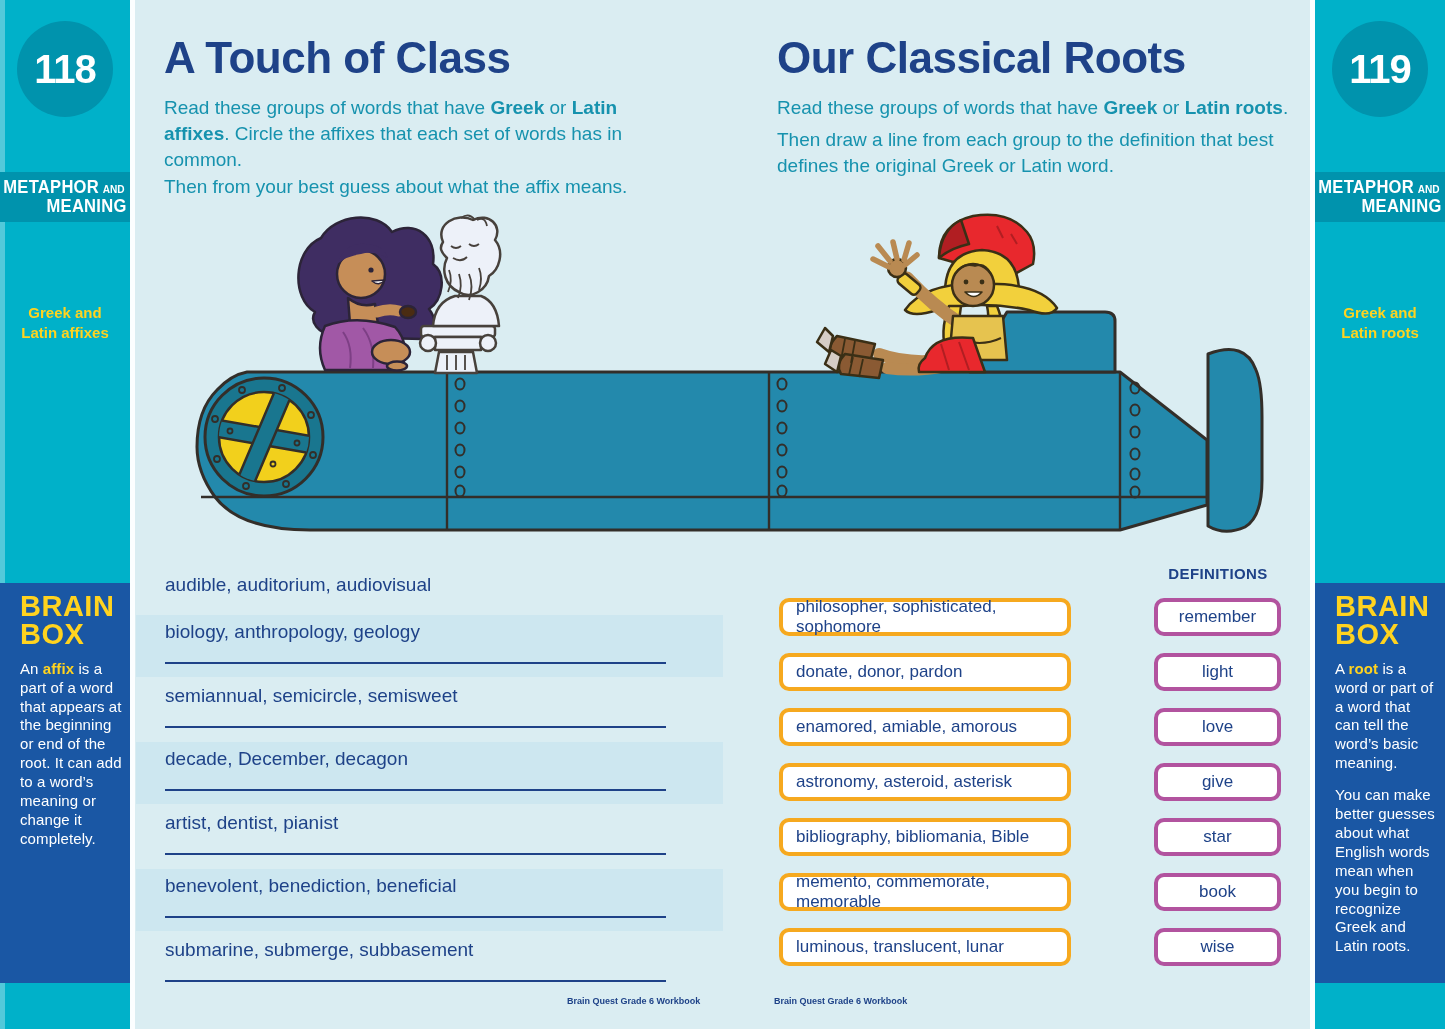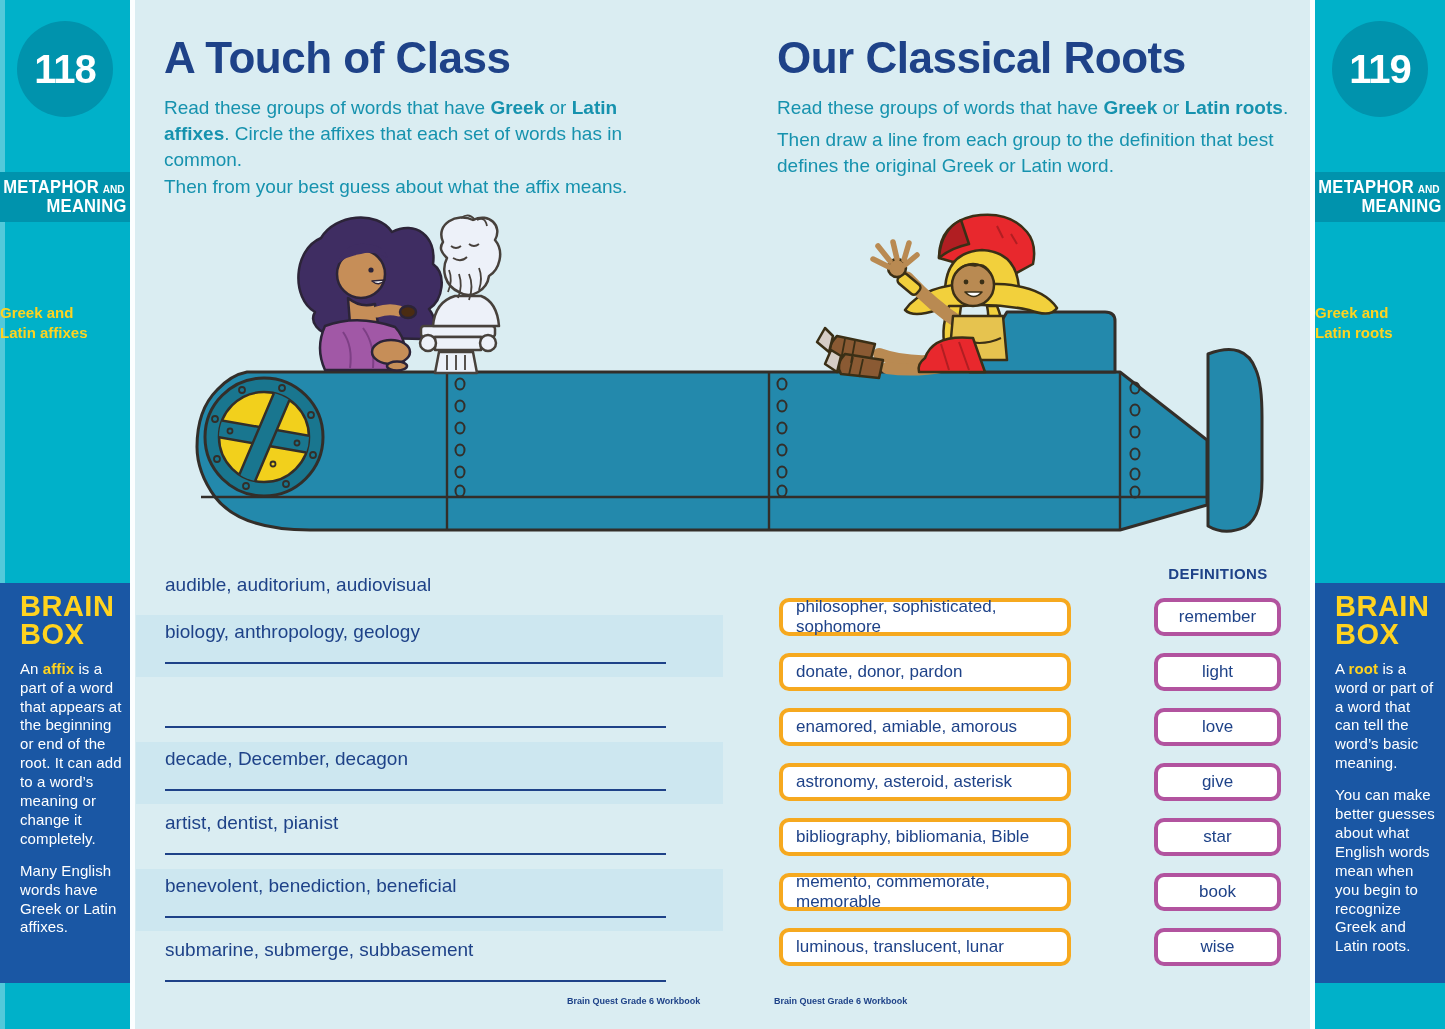--- a/index.html
+++ b/index.html
@@ -17,21 +17,21 @@
 
   .pagenum{position:absolute;top:21px;left:17px;width:96px;height:96px;border-radius:50%;
            background:#0093ad;color:#ffffff;font-size:40px;font-weight:bold;letter-spacing:-1px;
            display:flex;align-items:center;justify-content:center}
   .tab{position:absolute;top:172px;left:0;width:100%;height:50px;background:#0093ad;color:#fff;
        display:flex;flex-direction:column;align-items:flex-end;justify-content:center;line-height:1.05;font-weight:bold}
   .tab .row1{display:flex;align-items:baseline;gap:4px;transform:scaleX(.92)}
   .tab .row2{transform:scaleX(.92)}
   .tab .big{font-size:18px;letter-spacing:.3px}
   .tab .small{font-size:11px}
-  .topic{position:absolute;top:303px;left:0;width:100%;color:#ffd31f;
+  .topic{position:absolute;top:303px;left:0;width:100%;text-align:center;color:#ffd31f;
          font-weight:bold;font-size:15px;line-height:1.32}
   .brainbox{position:absolute;top:583px;left:0;width:130px;height:400px;background:#1a57a4;
             color:#fff;box-sizing:border-box;padding:9px 6px 0 20px}
   .bb-title{color:#ffd31f;font-size:29px;font-weight:bold;line-height:.98;letter-spacing:.5px;margin-bottom:11px}
   .bb-text{font-size:15px;line-height:1.26;letter-spacing:.1px}
   .bb-text .term{color:#ffd31f;font-weight:bold}
   .bb-p2{margin-top:13px}
 
   
   .title{position:absolute;top:33px;color:#1e4288;font-size:44px;font-weight:bold;letter-spacing:-.5px}
@@ -87,21 +87,20 @@
     <span>Latin affixes</span>
   </div>
   <div class="brainbox">
     <div class="bb-title">
       <span>BRAIN</span><br>
       <span>BOX</span>
     </div>
     <div class="bb-text">
       <span>An </span><span class="term">affix</span><span> is a part of a word that appears at the beginning or end of the root. It can add to a word’s meaning or change it completely.</span>
     </div>
-    <div class="bb-text bb-p2">Many English words have Greek or Latin affixes.</div>
   </div>
 </div>
 <div class="gutter" id="gutter-left"></div>
 
 <div class="sidebar" id="sidebar-right">
   <div class="pagenum">119</div>
   <div class="tab">
     <div class="row1">
       <span class="big">METAPHOR</span>
       <span class="small">AND</span>
@@ -258,20 +257,21 @@
 <div class="wordlist">
   <div class="word-row" style="top:16px">
     <div class="words">audible, auditorium, audiovisual</div>
     <div class="line"></div>
   </div>
   <div class="word-row band" style="top:63px">
     <div class="words">biology, anthropology, geology</div>
     <div class="line"></div>
   </div>
   <div class="word-row" style="top:127px">
+    <div class="words">semiannual, semicircle, semisweet</div>
     <div class="line"></div>
   </div>
   <div class="word-row band" style="top:190px">
     <div class="words">decade, December, decagon</div>
     <div class="line"></div>
   </div>
   <div class="word-row" style="top:254px">
     <div class="words">artist, dentist, pianist</div>
     <div class="line"></div>
   </div>

